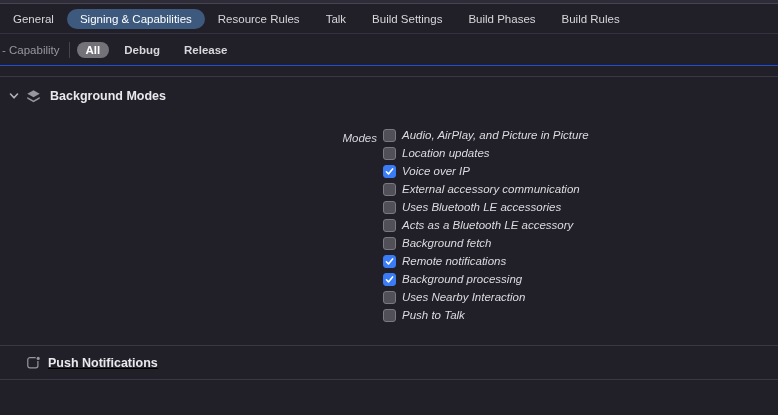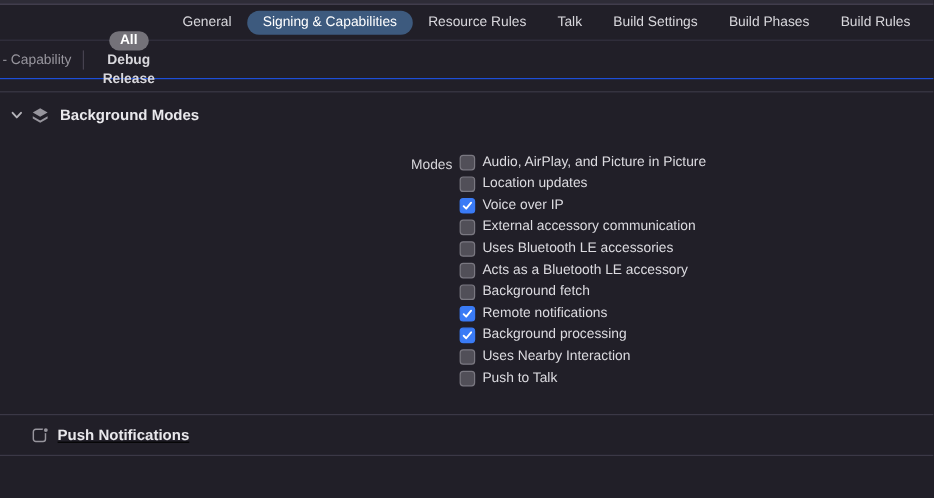--- a/index.html
+++ b/index.html
@@ -7,21 +7,21 @@
   body {
     background:#211f28;
     font-family:"Liberation Sans","DejaVu Sans",sans-serif;
     -webkit-font-smoothing:antialiased;
   }
   .top-strip { height:4px; background:#2e2c37; border-bottom:1px solid #474353; }
 
   
   .tab-bar {
     height:30px; display:flex; align-items:center;
-    padding-left:139px; border-bottom:1px solid #343140;
+    border-bottom:1px solid #343140;
   }
   .tab {
     appearance:none; background:transparent; border:none; cursor:default;
     font-family:inherit; font-size:11.5px; color:#d8d7dc;
     padding:4px 13px; border-radius:10px; white-space:nowrap;
   }
   .tab.selected { background:#3d5a7e; color:#ffffff; }
 
   
   .filter-bar { height:32px; display:flex; align-items:center; border-bottom:1px solid #1d4ed8; }
@@ -36,21 +36,21 @@
 
   
   .content { }
   .spacer { height:10px; }
   .section-bgmodes { border-top:1px solid #3b3846; }
   .section-header { height:38px; display:flex; align-items:center; padding-left:9px; }
   .chev { width:10px; height:10px; margin-right:7px; flex:none; }
   .cap-icon { width:15px; height:15px; margin-right:9px; flex:none; }
   .section-title { font-size:12.5px; font-weight:700; color:#e9e8ec; white-space:nowrap; }
 
-  .modes { display:flex; margin-top:14px; margin-bottom:18px; }
+  .modes { display:flex; margin-top:14px; margin-bottom:18px;font-style:italic; }
   .modes-label {
     width:377px; flex:none; text-align:right;
     font-size:11.5px; color:#d6d5da; line-height:18px;
   }
   .modes-list { margin-left:6px; }
   .mode-row { display:flex; align-items:flex-start; height:18px; }
   .cb {
     width:13px; height:13px; flex:none; border-radius:3px;
     background:#514f58; border:1px solid #7a7881; margin-right:6px;
     display:flex; align-items:center; justify-content:center;
@@ -75,21 +75,21 @@
     <button class="tab">Resource Rules</button>
     <button class="tab">Talk</button>
     <button class="tab">Build Settings</button>
     <button class="tab">Build Phases</button>
     <button class="tab">Build Rules</button>
   </div>
 
 <div class="filter-bar">
   <span class="capability-label">- Capability</span>
   <span class="vdiv"></span>
-  <span style="display:flex;align-items:center;flex-direction:column;">
+  <span style="display:flex;">
       <button class="scope selected">All</button>
       <button class="scope">Debug</button>
       <button class="scope">Release</button>
     </span>
 </div>
 
 <div class="content">
   <div class="spacer"></div>
 
   <div class="section-bgmodes">

